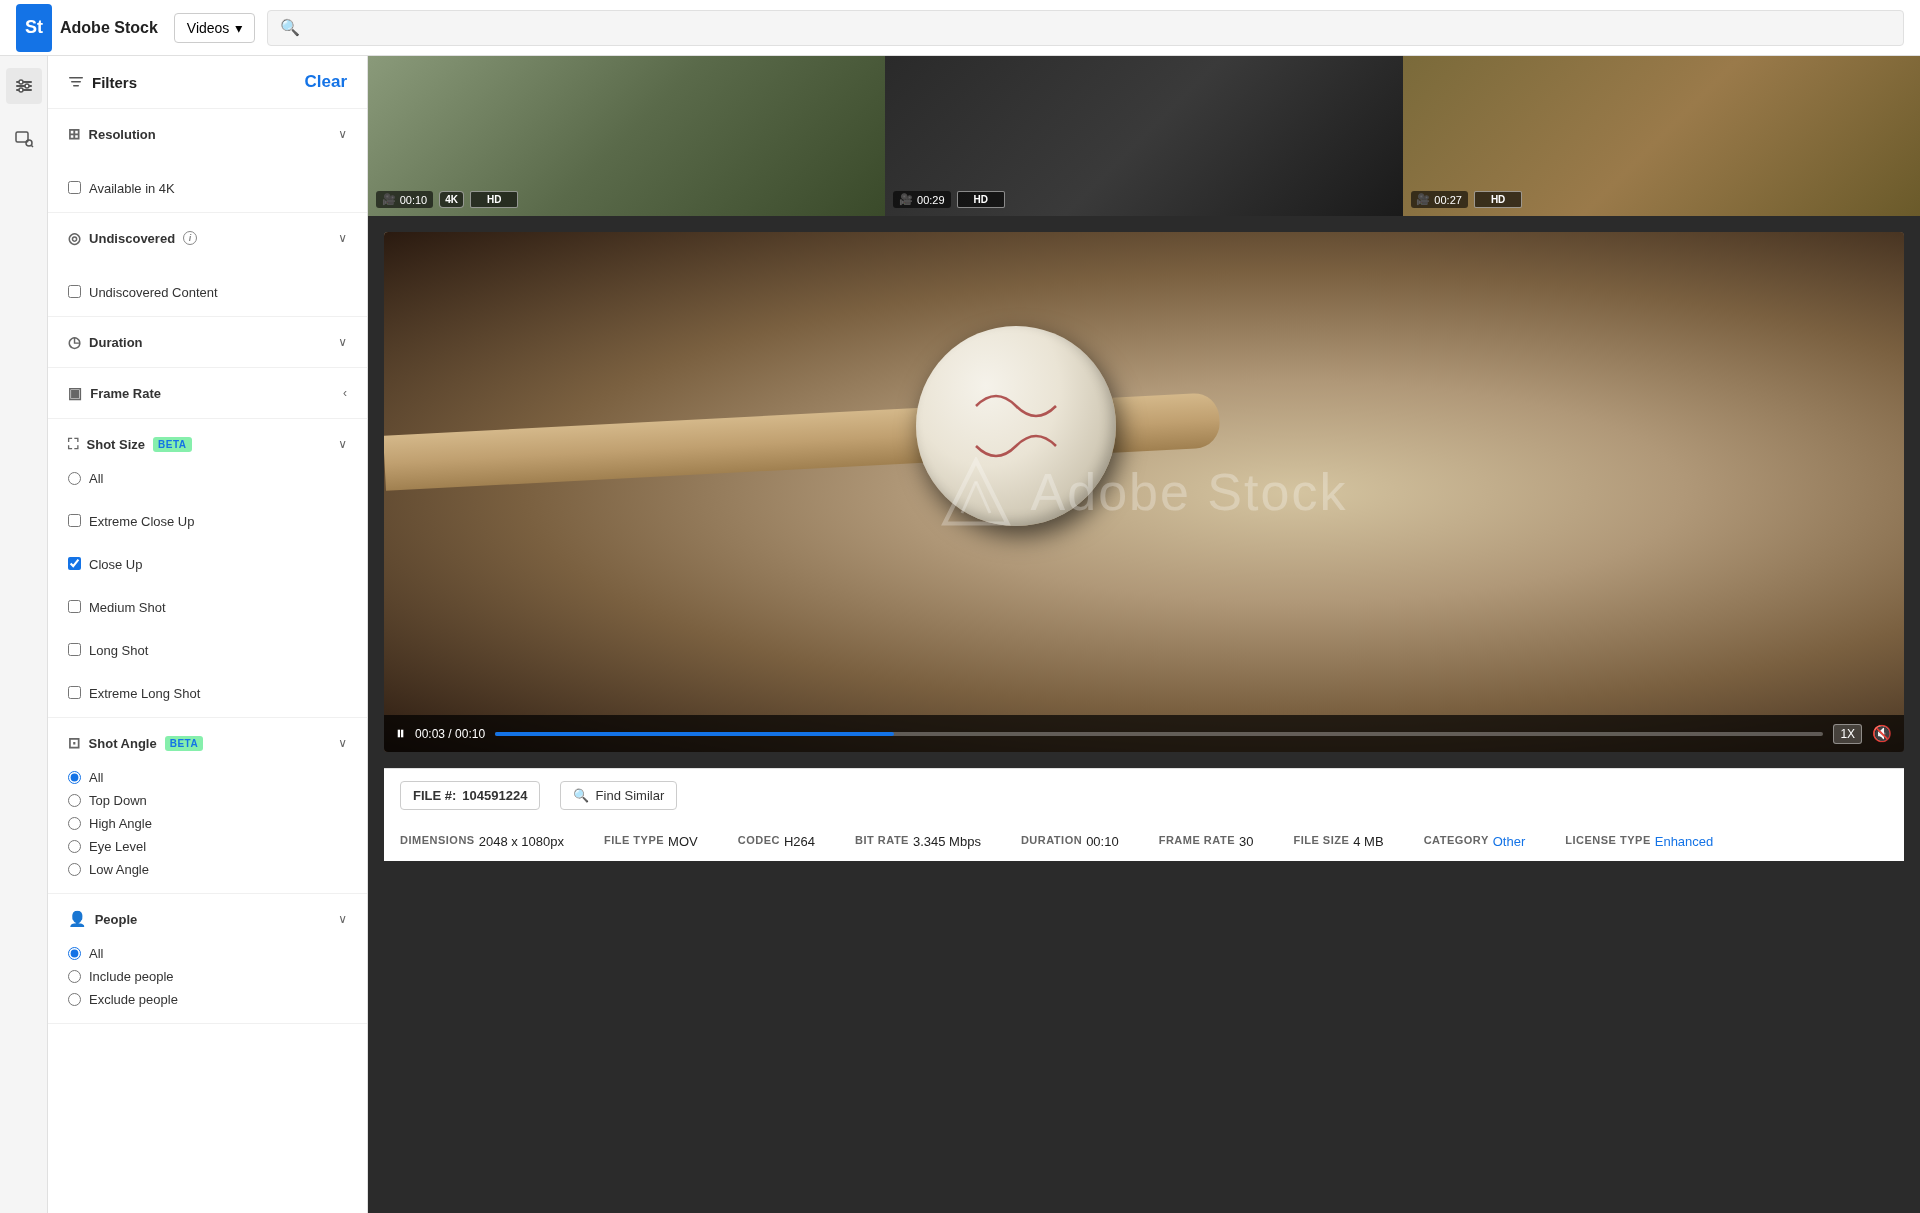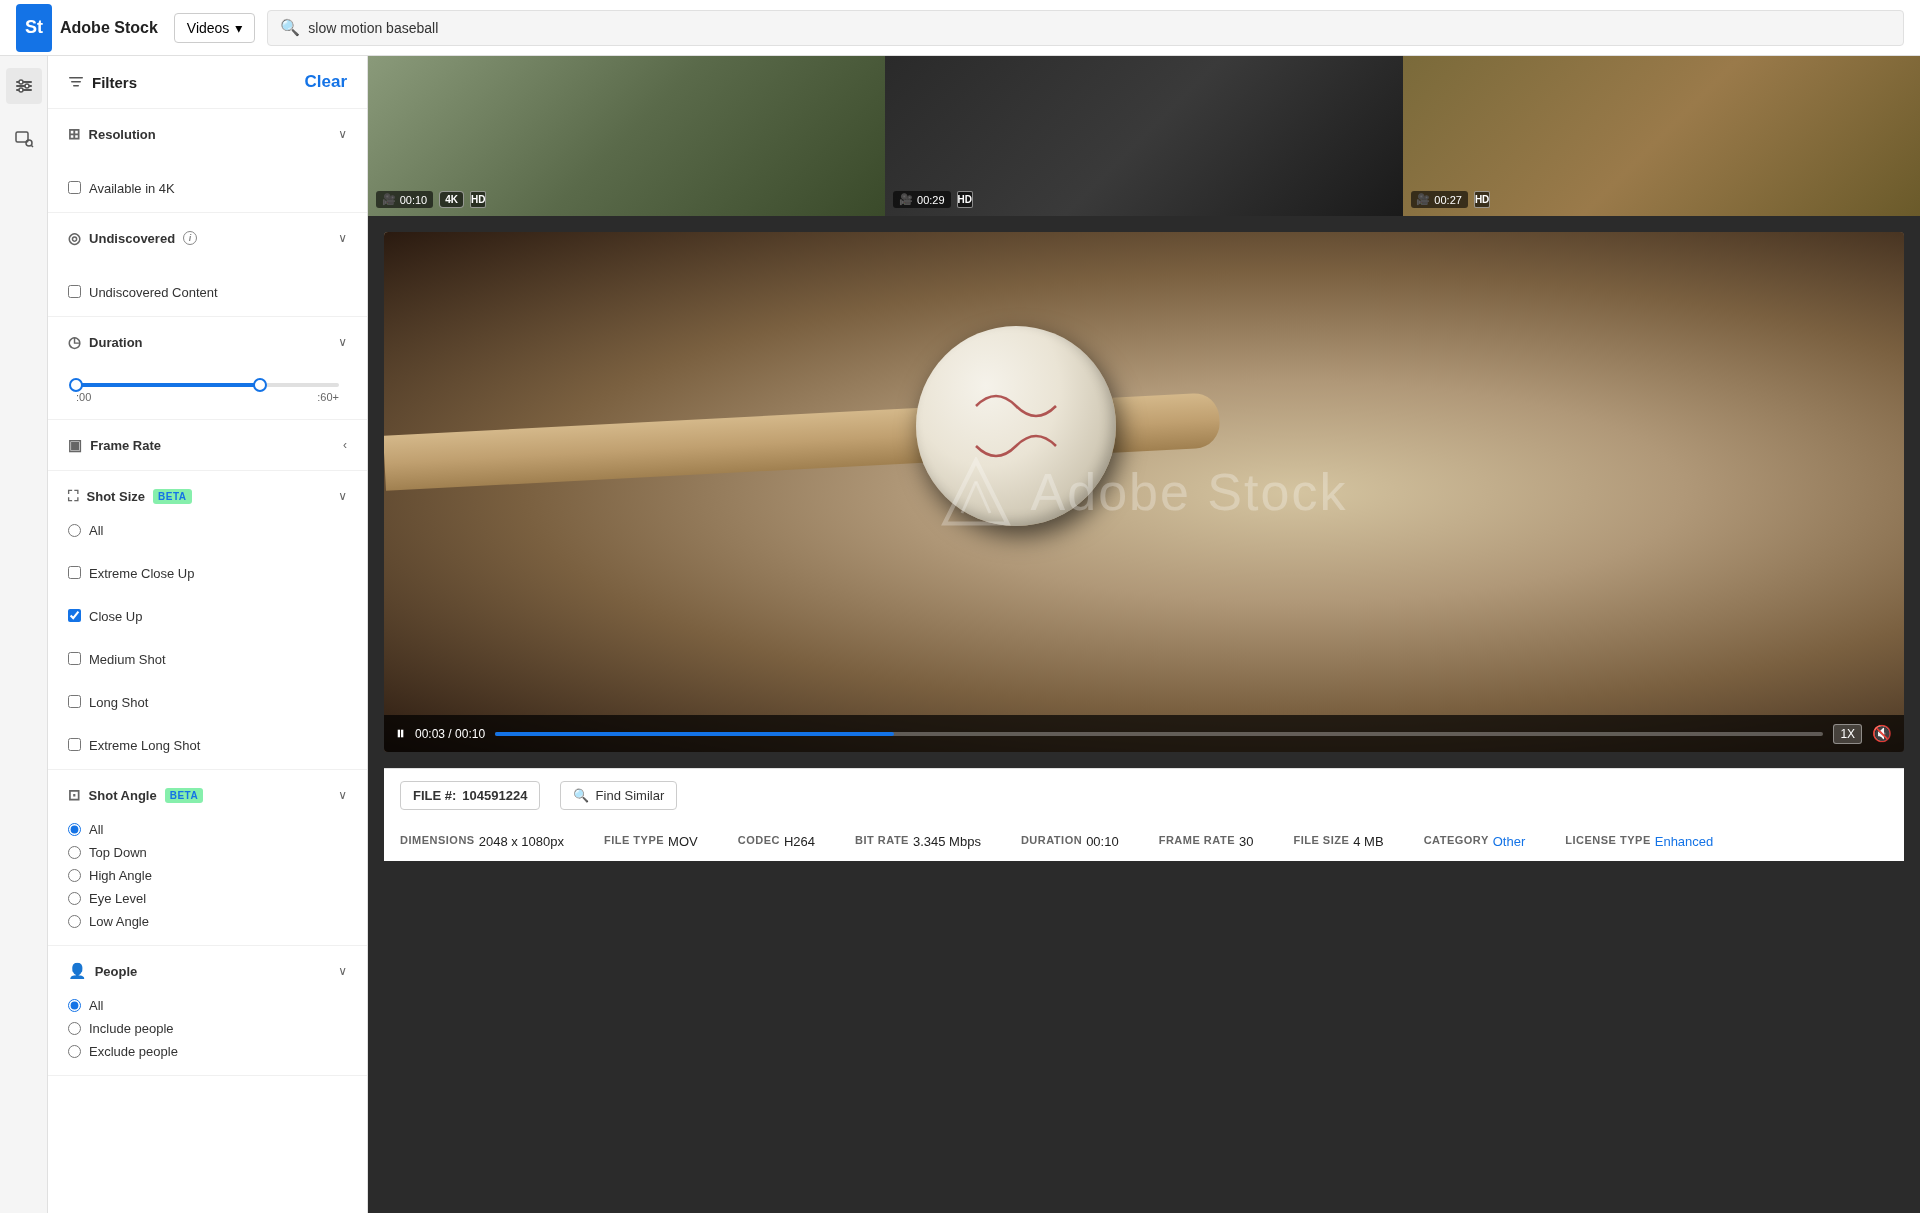--- a/index.html
+++ b/index.html
@@ -294,21 +294,21 @@
       padding: 2px 6px;
       border-radius: 3px;
       display: flex;
       align-items: center;
       gap: 4px;
     }
     .hd-badge {
       background: rgba(0,0,0,0.6);
       color: #fff;
       font-size: 10px;
-      padding: 2px 0;
+      padding: 2px 16px;
       border-radius: 2px;
       border: 1px solid rgba(255,255,255,0.5);
       font-weight: 700;
     }
     .fourk-badge {
       background: rgba(0,0,0,0.6);
       color: #fff;
       font-size: 10px;
       padding: 2px 5px;
       border-radius: 4px;
@@ -505,21 +505,20 @@
       <span>St</span>
     </div>
     <span class="logo-text">Adobe Stock</span>
   </div>
   <button class="dropdown-btn">
     <span>Videos</span>
     <span>▾</span>
   </button>
   <div class="search-bar">
     <span style="color:#888;margin-right:8px;">🔍</span>
-    <input type="text" value="slow motion baseball" style="">
   </div>
 </div>
 
 <div class="app-body">
 
   <div class="icon-sidebar">
     <div class="icon-btn active">
       <svg width="20" height="20" viewBox="0 0 20 20" fill="none">
         <rect x="2" y="5" width="16" height="2" rx="1" fill="#555"></rect>
         <rect x="2" y="9" width="16" height="2" rx="1" fill="#555"></rect>
@@ -585,31 +584,20 @@
     </div>
 
     <div class="filter-section">
       <div class="filter-section-header">
         <div class="filter-section-title">
           <span class="icon">◷</span>
           <span>Duration</span>
         </div>
         <span class="chevron">∨</span>
       </div>
-      <div class="filter-content slider-container">
-        <div class="slider-track">
-          <div class="slider-fill"></div>
-          <div class="slider-thumb-left"></div>
-          <div class="slider-thumb-right"></div>
-        </div>
-        <div class="slider-labels">
-          <span>:00</span>
-          <span>:60+</span>
-        </div>
-      </div>
     </div>
 
     <div class="filter-section">
       <div class="filter-section-header">
         <div class="filter-section-title">
           <span class="icon">▣</span>
           <span>Frame Rate</span>
         </div>
         <span class="chevron">‹</span>
       </div>

